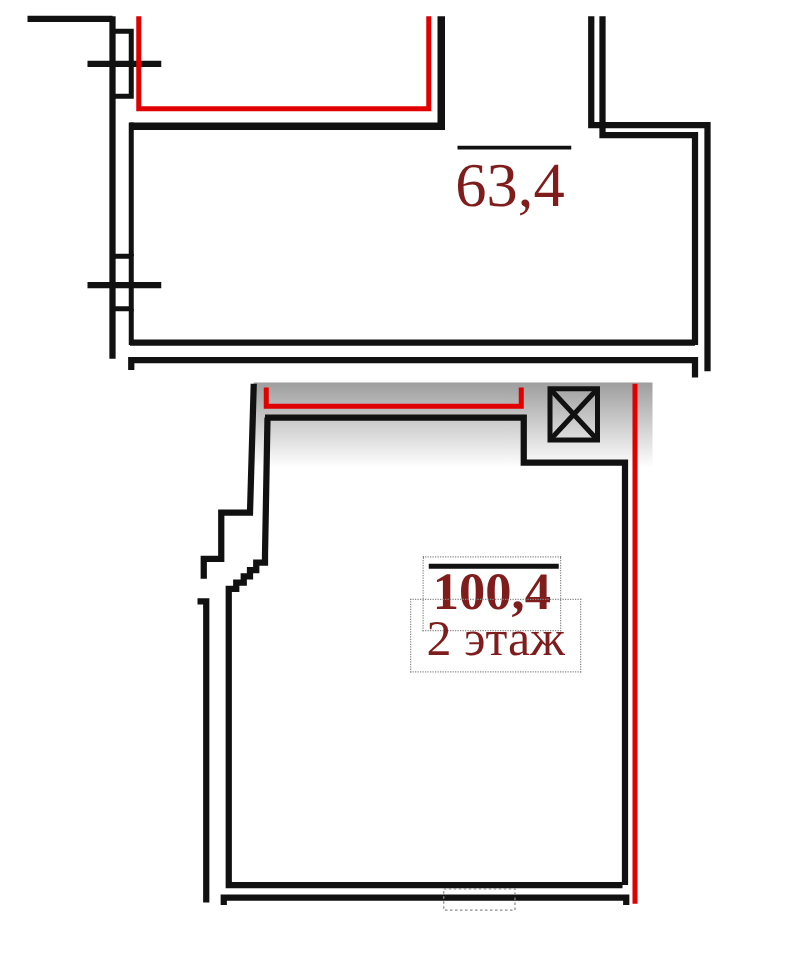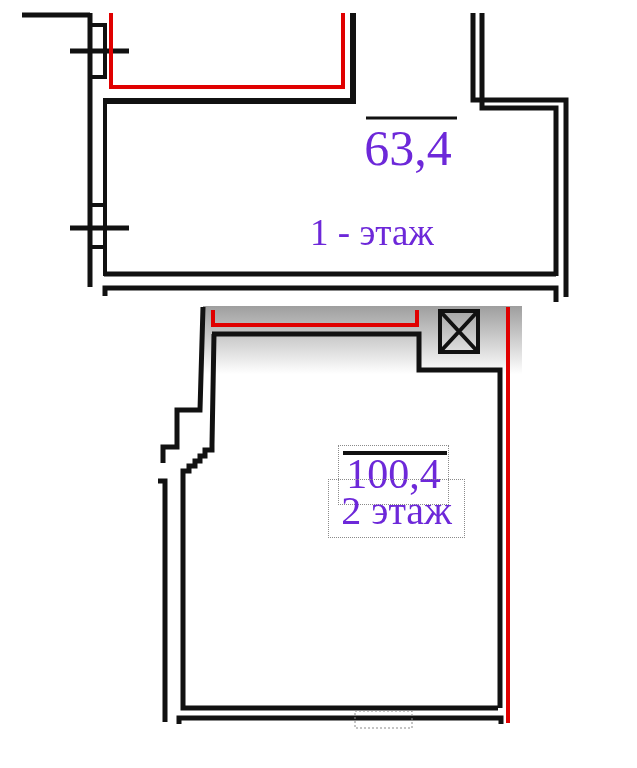--- a/index.html
+++ b/index.html
@@ -1,26 +1,26 @@
 <!DOCTYPE html>
 <html><head>
 <meta charset="utf-8">
 <style>
   html,body{margin:0;padding:0;background:#ffffff;}
   #stage{
     position:relative;width:637px;height:768px;background:#ffffff;overflow:hidden;
-    font-family:"Liberation Serif","DejaVu Serif",serif;color:#6d28d9;
+    font-family:"Liberation Serif","DejaVu Serif",serif;color:#7f1d1d;
   }
   #plan-svg{position:absolute;left:0;top:0;z-index:1;}
   .label{position:absolute;text-align:center;z-index:2;white-space:nowrap;}
   #f1-area{left:352px;top:122px;width:112px;font-size:50px;line-height:52px;}
   #f1-label{left:298px;top:213px;width:148px;font-size:37px;line-height:40px;}
   .selbox{position:absolute;border:1px dotted #8a8a8a;box-sizing:border-box;z-index:2;text-align:center;}
   #f2-area-box{left:338px;top:445px;width:111px;height:60px;}
-  #f2-area{padding-top:7px;font-size:42px;line-height:1;}
+  #f2-area{padding-top:7px;font-size:42px;line-height:1;font-weight:bold;}
   #f2-label-box{left:328px;top:479px;width:137px;height:59px;}
   #f2-label{padding-top:11px;font-size:40px;line-height:1;}
   .wallstroke{fill:none;stroke:#111111;}
   .redstroke{fill:none;stroke:#e00000;}
 </style>
 </head>
 <body>
 
 <div id="stage">
 
@@ -71,21 +71,20 @@
 
     <g class="wallstroke" stroke="#111111">
       <path stroke-width="3" d="M366,118 H457"></path>
       <path stroke-width="4" d="M343,453 H447"></path>
     </g>
 
     <rect x="355" y="711" width="57" height="17" fill="none" stroke="#8a8a8a" stroke-dasharray="2,2"></rect>
   </svg>
 
   <div class="label" id="f1-area">63,4</div>
-  <div class="label" id="f1-label">1 - этаж</div>
 
   <div class="selbox" id="f2-area-box">
     <div id="f2-area">100,4</div>
   </div>
   <div class="selbox" id="f2-label-box">
     <div id="f2-label">2 этаж</div>
   </div>
 
 </div>
 

